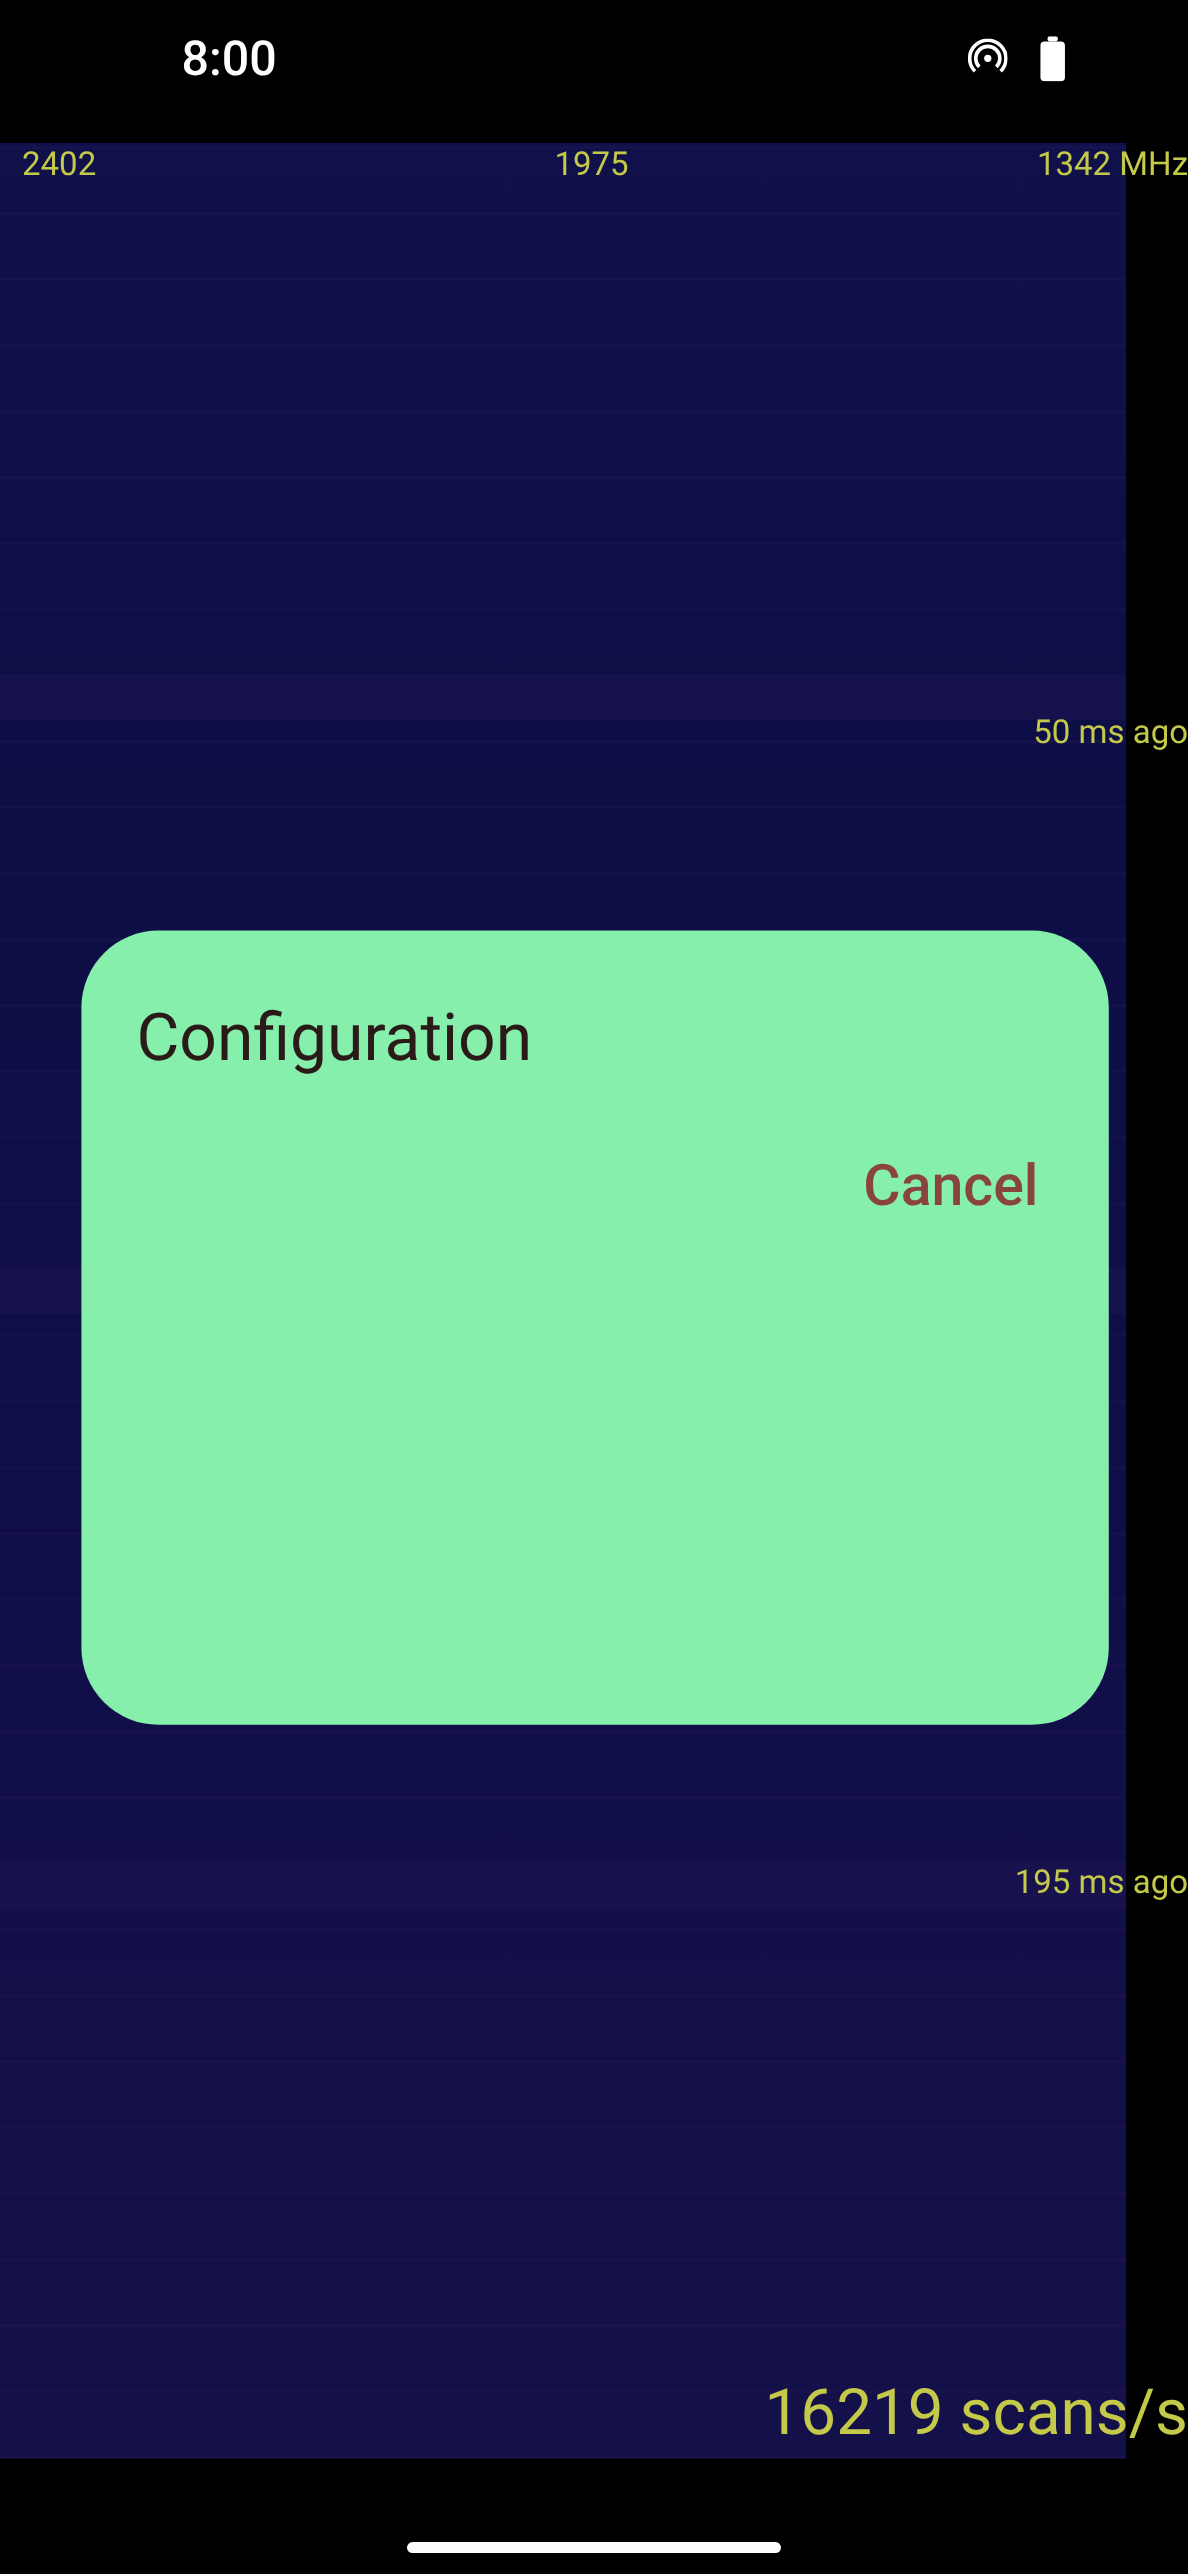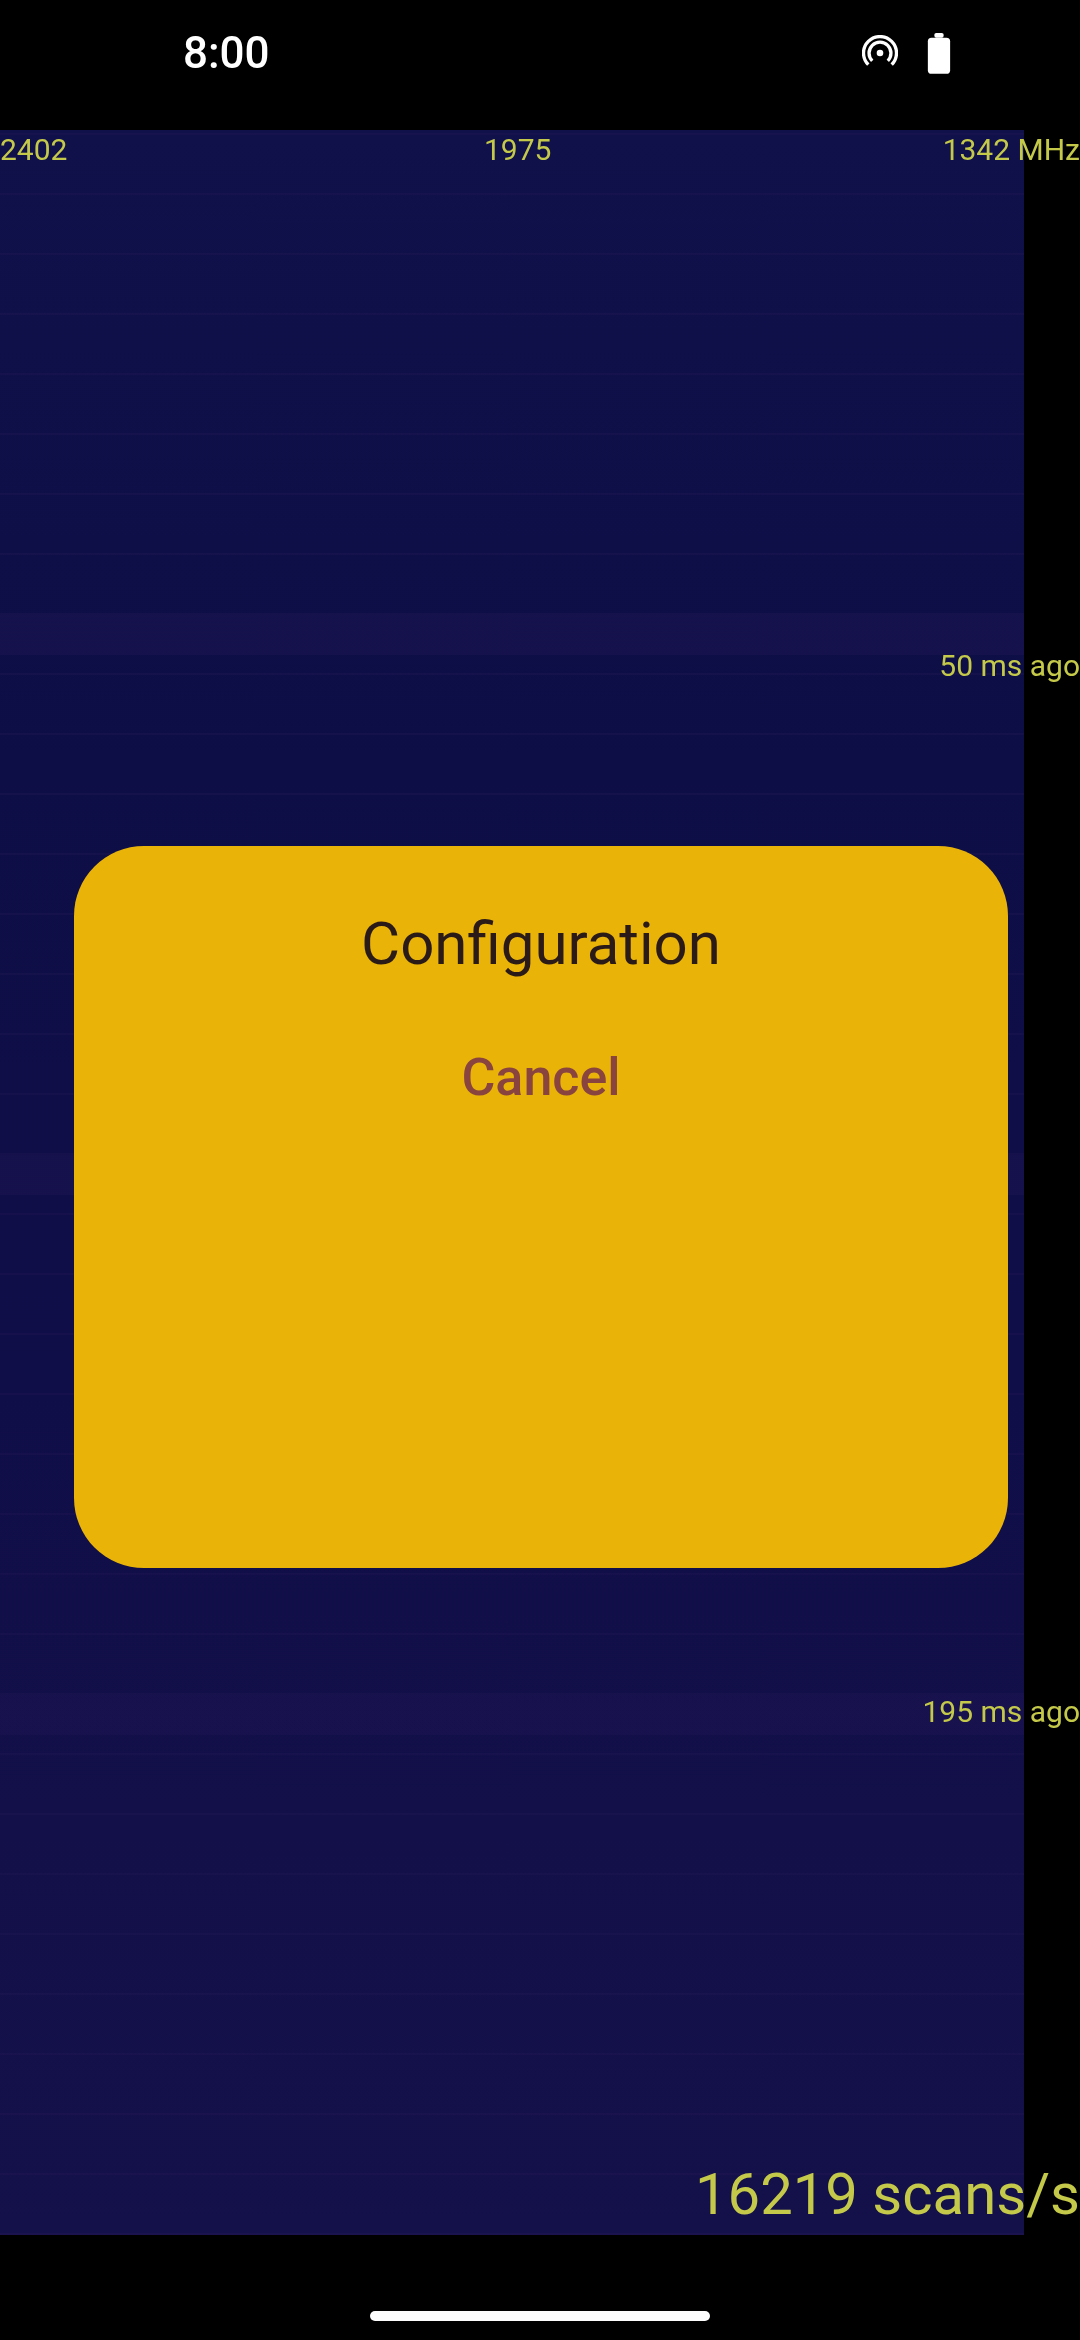--- a/index.html
+++ b/index.html
@@ -26,21 +26,21 @@
     
     .status-bar {
       position: absolute;
       top: 0;
       left: 0;
       right: 0;
       height: 106px;
       display: flex;
       align-items: center;
       justify-content: space-between;
-      padding: 0 68px;
+      padding: 0 50px;
       z-index: 10;
     }
     
     .status-time {
       color: #fff;
       font-size: 44px;
       font-weight: 500;
       padding-left: 115px;
     }
     
@@ -89,20 +89,21 @@
       height: 2105px;
       background: #000;
     }
     
     
     .freq-label {
       position: absolute;
       color: #c4c94a;
       font-size: 30px;
       top: 132px;
+      padding-left: 20px;
     }
     
     .freq-1 { left: 0; }
     .freq-2 { left: 484px; }
     .freq-3 { right: 0; }
     
     
     .time-marker {
       position: absolute;
       color: #c4c94a;
@@ -135,26 +136,25 @@
       border-radius: 5px;
     }
     
     
     .dialog {
       position: absolute;
       top: 846px;
       left: 74px;
       width: 934px;
       height: 722px;
-      background: #eab308;
+      background: #86efac;
       border-radius: 70px;
       padding: 62px 0 0 0;
       display: flex;
       flex-direction: column;
-      align-items: center;
     }
     
     .dialog-title {
       color: #2a1a18;
       font-size: 60px;
       font-weight: 400;
       padding: 0 50px 40px 50px;
     }
     
     .dialog-options {

